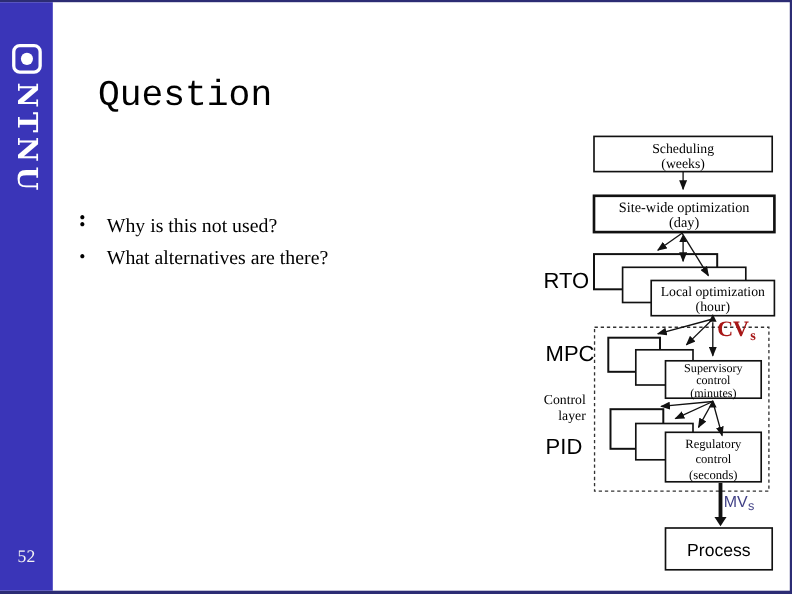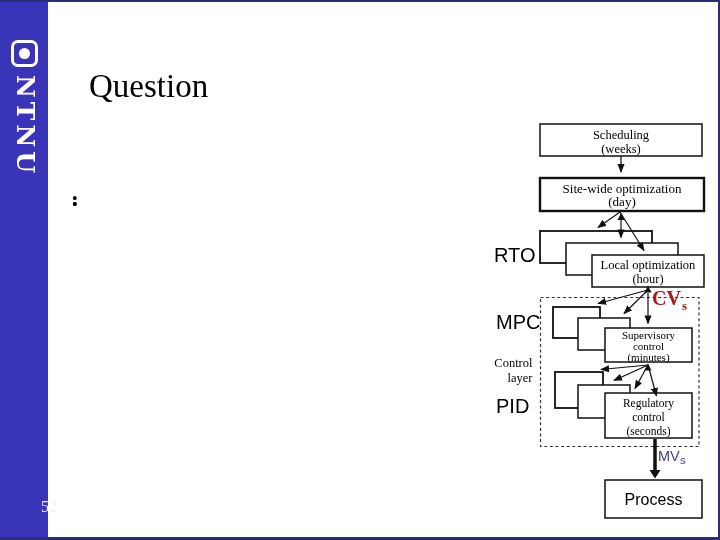--- a/index.html
+++ b/index.html
@@ -12,22 +12,22 @@
   .edge-bottom{position:absolute;left:0;right:0;bottom:0;height:3px;background:#2c2c74;}
   .sidebar{position:absolute;left:0;top:2px;bottom:3px;width:48px;background:#3a35b8;}
   .ntnu-mark{position:absolute;left:11px;top:38px;width:21px;height:21px;border:3px solid #ffffff;border-radius:7px;}
   .ntnu-mark .disc{position:absolute;left:50%;top:50%;width:11px;height:11px;margin:-5.5px 0 0 -5.5px;background:#ffffff;border-radius:50%;}
   .ntnu-vertical{
     position:absolute;left:25px;top:124px;white-space:nowrap;
     transform:translate(-50%,-50%) rotate(90deg);
     font-family:"DejaVu Serif",serif;font-weight:bold;font-size:25px;
     letter-spacing:4px;color:#ffffff;
   }
-  .page-num{position:absolute;left:16px;top:496px;font-size:16px;color:#f2f2f2;margin-left:25px;}
-  .title{position:absolute;left:89px;top:68px;font-size:33px;color:#000;}
+  .page-num{position:absolute;left:16px;top:496px;font-size:16px;color:#f2f2f2;}
+  .title{position:absolute;left:89px;top:68px;font-size:33px;color:#000;font-family:Liberation Mono, monospace;}
   .bullets{position:absolute;left:70px;top:188px;width:406px;font-size:18px;line-height:23px;color:#000;}
   .bullet-item{position:relative;padding-left:27px;margin:0 0 6px 0;}
   .bullet-marker{position:absolute;left:2px;top:-1px;font-size:16px;}
   .diagram{position:absolute;left:480px;top:110px;width:240px;height:425px;}
   .diagram text{font-family:"Liberation Serif",serif;fill:#000;}
   .diagram .sans{font-family:"Liberation Sans",sans-serif;}
   .diagram rect.box{fill:#ffffff;stroke:#111;}
   .diagram line{stroke:#111;}
 </style>
 </head>
@@ -47,23 +47,25 @@
   </div>
 
   <div class="title">Question</div>
 
   <div class="bullets">
     <div class="bullet-item">
       <span class="bullet-marker">•</span>
     </div>
     <div class="bullet-item">
       <span class="bullet-marker">•</span>
+      <span>Why is this not used?</span>
     </div>
     <div class="bullet-item">
       <span class="bullet-marker">•</span>
+      <span>What alternatives are there?</span>
     </div>
   </div>
 
   <svg class="diagram" viewBox="480 110 240 425">
     <defs>
       <marker id="ah" viewBox="0 0 10 8" refX="9" refY="4" markerWidth="9" markerHeight="7.2" orient="auto" markerUnits="userSpaceOnUse">
         <path d="M0,0 L10,4 L0,8 z" fill="#111"></path>
       </marker>
     </defs>
 

